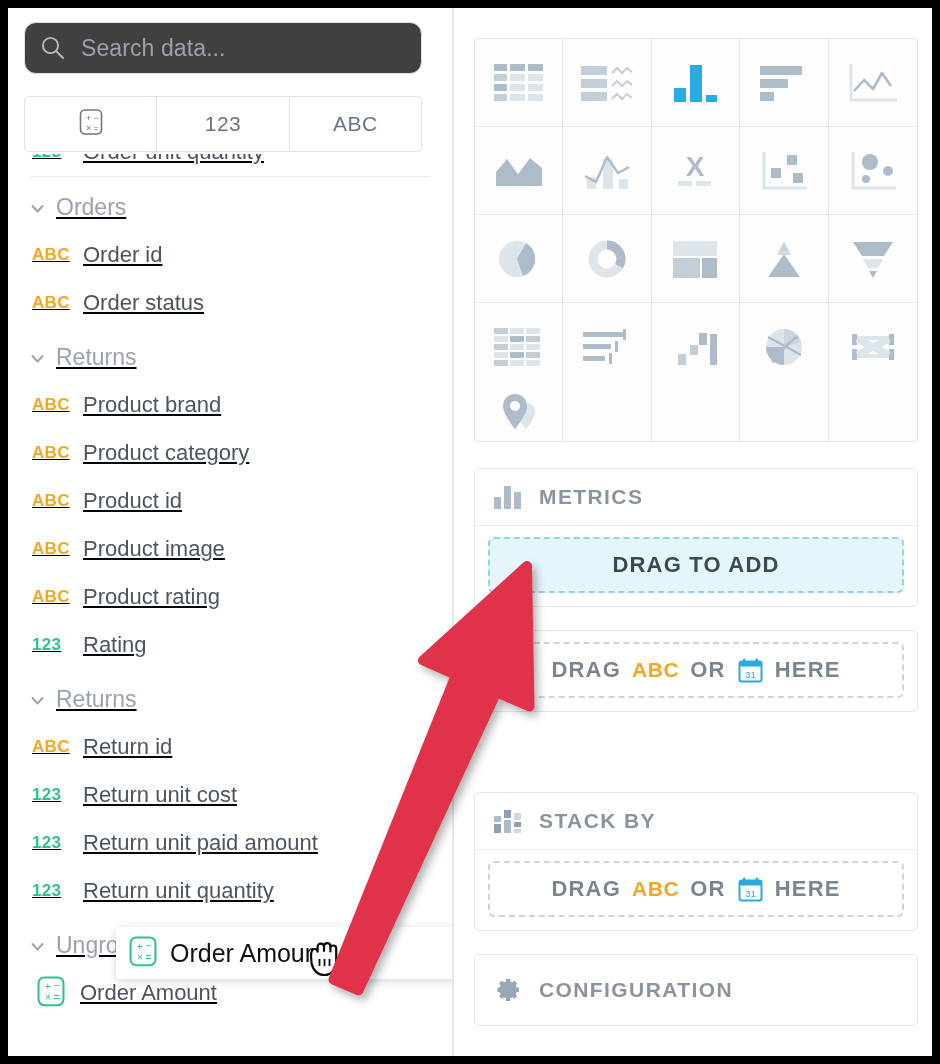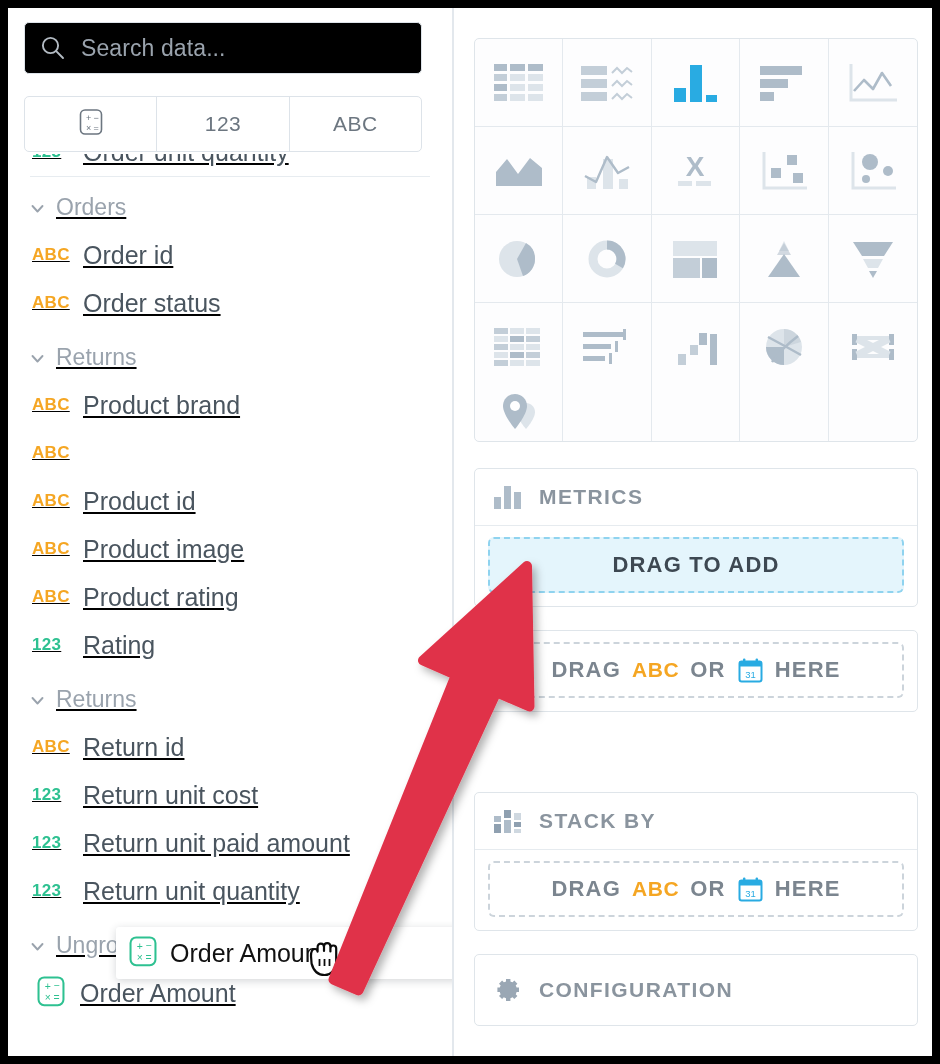--- a/index.html
+++ b/index.html
@@ -23,22 +23,22 @@
     left: 0; top: 0;
     width: 444px; height: 1048px;
     background: #fff;
     overflow: hidden;
   }
   .search-box {
     position: absolute;
     left: 16px; top: 14px;
     width: 398px; height: 52px;
     border: 1.5px solid #dde3e9;
-    border-radius: 5px;
-    background: #000000;
+    border-radius: 12px;
+    background: #404040;
     display: flex; align-items: center;
     padding-left: 15px;
   }
   .search-icon { width: 26px; height: 26px; flex: 0 0 26px; }
   .search-placeholder {
     font-size: 23px; color: #9aa3ad;
     margin-left: 15px; letter-spacing: .1px;
   }
   .filter-tabs {
     position: absolute;
@@ -84,21 +84,21 @@
     height: 48px; padding-left: 24px;
   }
   .tag {
     font-size: 17px; font-weight: 700;
     letter-spacing: .3px;
     width: 40px; flex: 0 0 40px;
     margin-right: 11px;
   }
   .tag-abc { color: #f5a623; }
   .tag-123 { color: #2ec191; }
-  .field-name { font-size: 25px; color: #4a555f; text-align: right; }
+  .field-name { font-size: 22px; color: #4a555f; text-align: right; }
   .calc-field-ico { width: 34px; flex: 0 0 34px; margin-right: 12px; margin-left: 2px; }
   .row-divider {
     position: absolute; left: 22px; top: 0;
     width: 400px; height: 1px; background: #e7ecf0;
   }
 
   
   .drag-ghost {
     position: absolute;
     left: 108px; top: 919px;
@@ -259,20 +259,21 @@
                 <polyline points="2.5,5 7.5,10.5 12.5,5" fill="none" stroke="#9aa3ad" stroke-width="1.9" stroke-linecap="round" stroke-linejoin="round"></polyline>
               </svg></span>
             <span class="group-name">Returns</span>
           </div>
           <div class="field-row">
             <span class="tag tag-abc">ABC</span>
             <span class="field-name">Product brand</span>
           </div>
           <div class="field-row">
             <span class="tag tag-abc">ABC</span>
+            <span class="field-name">Product category</span>
           </div>
           <div class="field-row">
             <span class="tag tag-abc">ABC</span>
             <span class="field-name">Product id</span>
           </div>
           <div class="field-row">
             <span class="tag tag-abc">ABC</span>
             <span class="field-name">Product image</span>
           </div>
           <div class="field-row">

